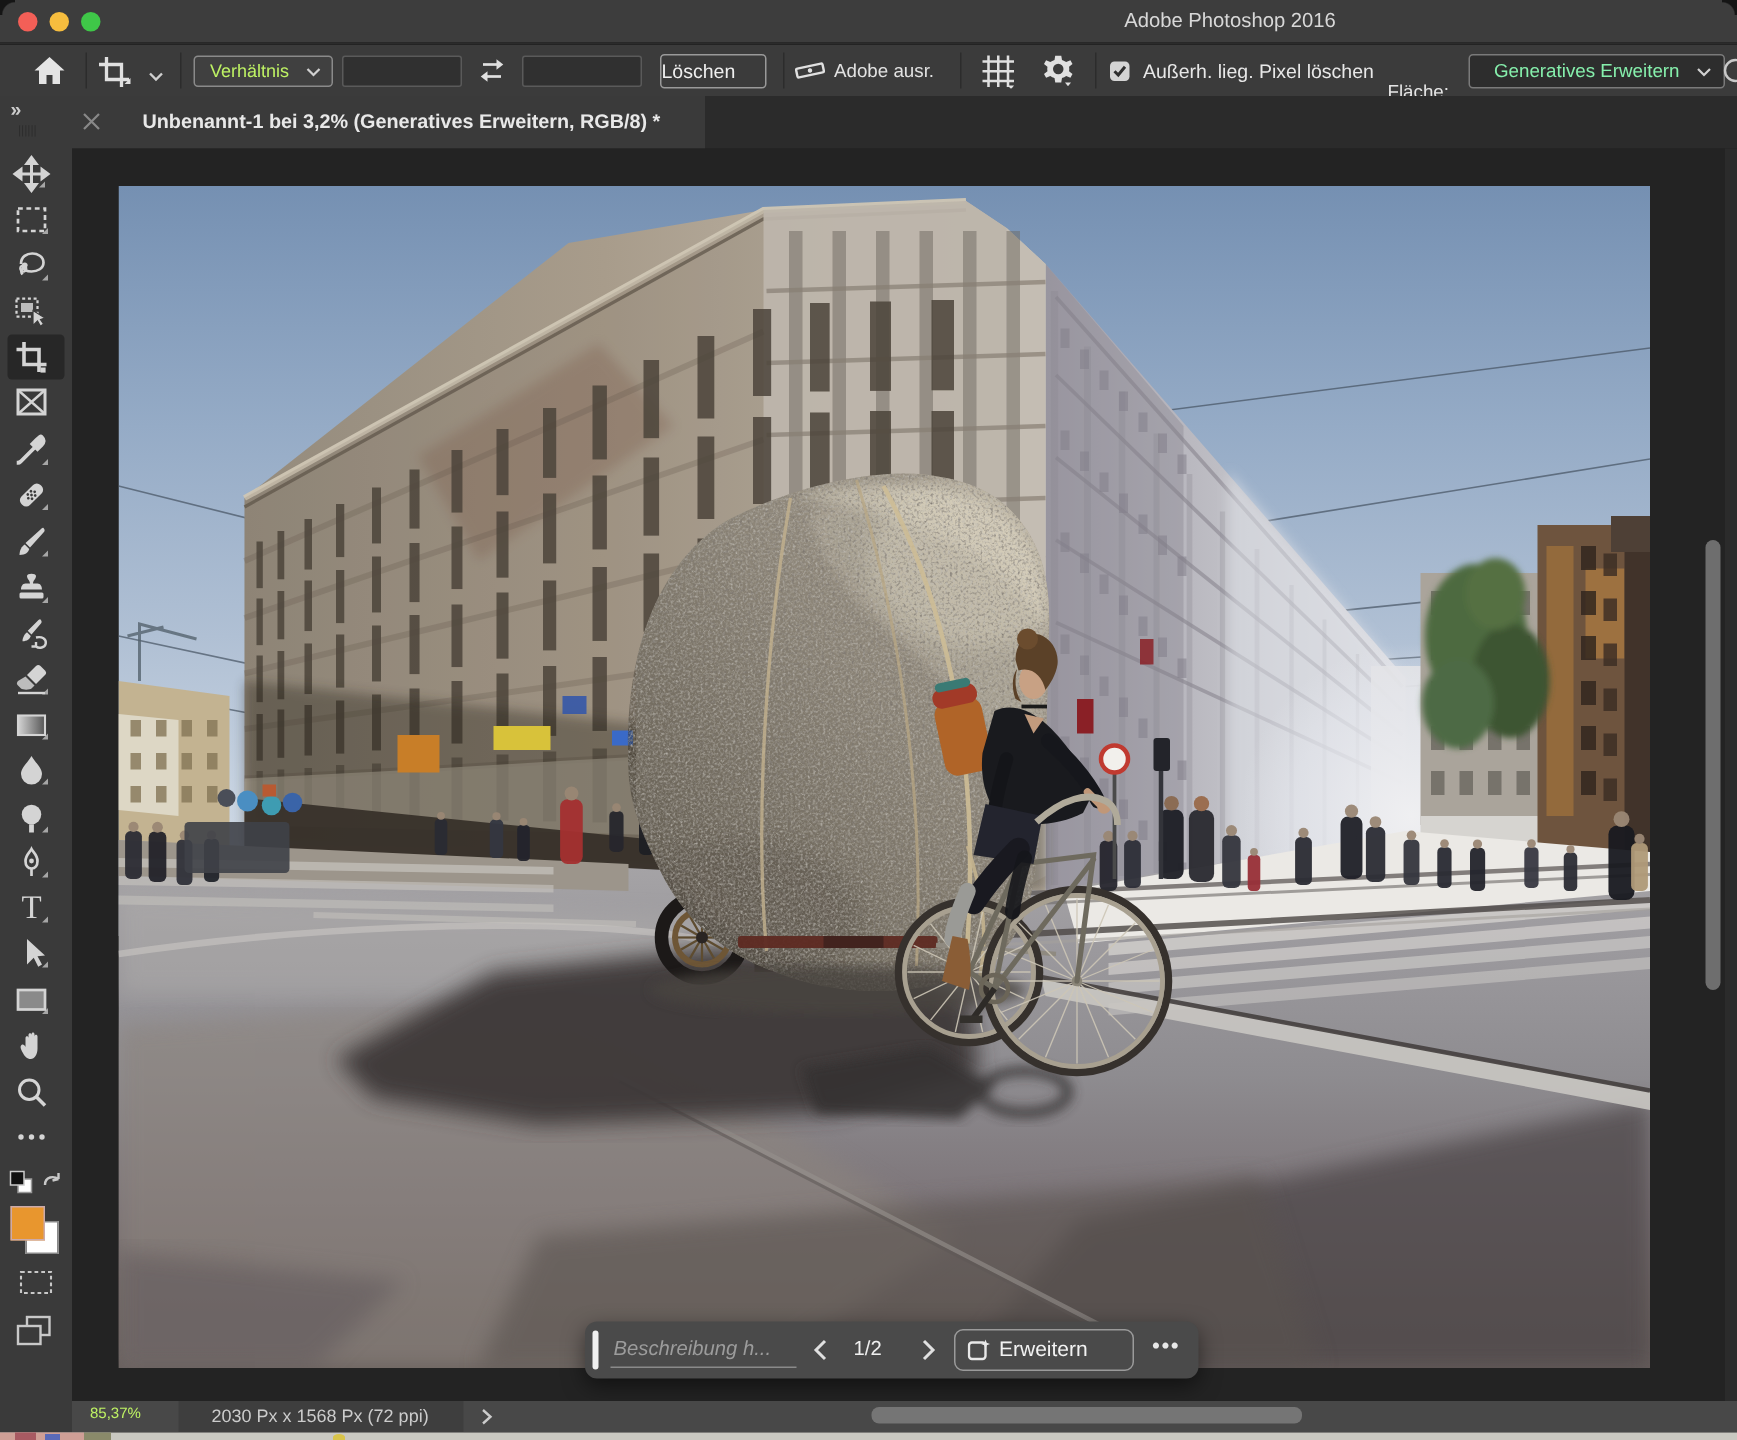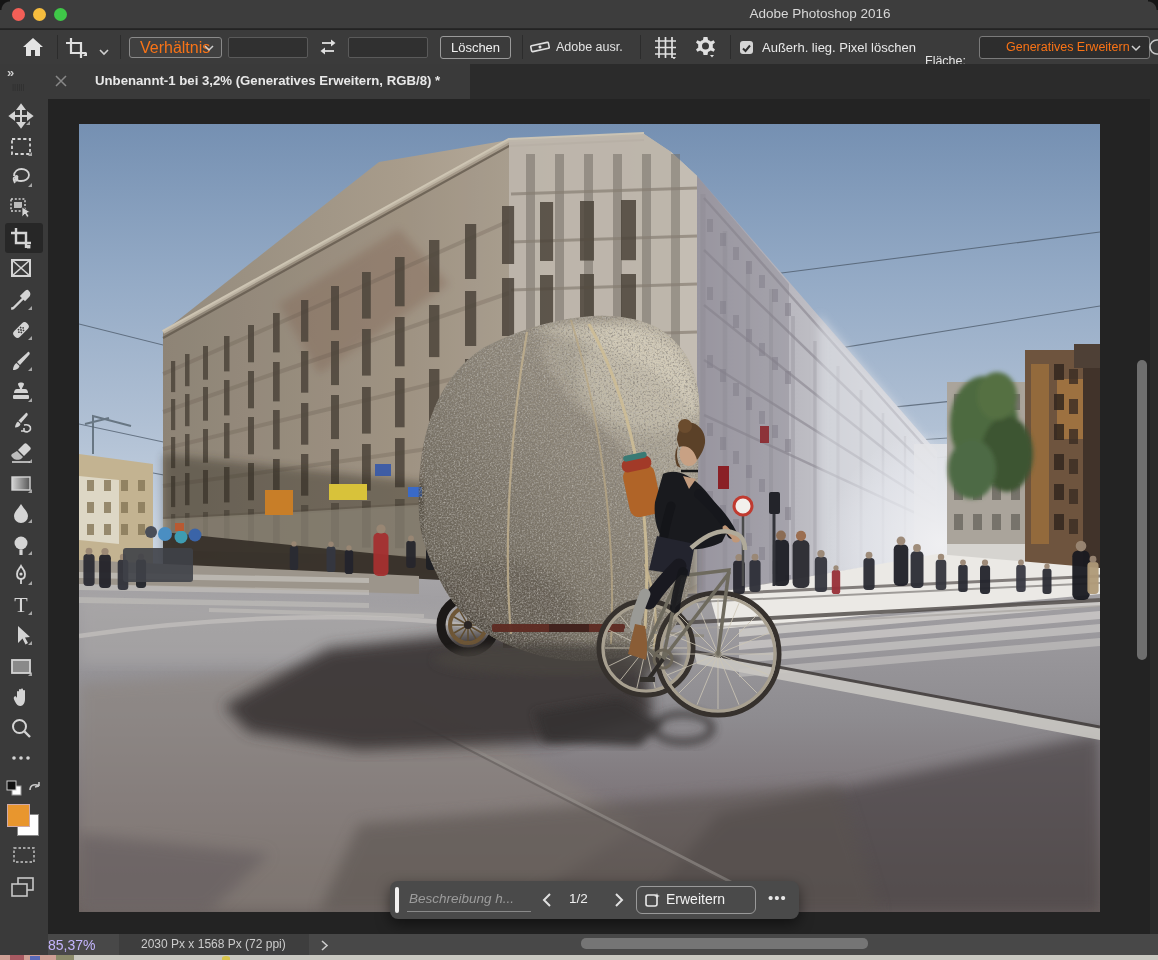--- a/index.html
+++ b/index.html
@@ -16,34 +16,34 @@
       <g stroke="#e0e0e0" stroke-width="2.2" fill="none">
         <path d="M7 2 L7 17 L22 17"></path>
         <path d="M2 7 L17 7 L17 22"></path>
       </g>
       <path d="M19 20 L23 20 L23 16 Z" fill="#e0e0e0"></path>
     </svg></div>
 <div style="position:absolute;left:98px;top:42px;width:12px;height:8px"><svg width="12" height="8">
       <path d="M2 2 L6 6 L10 2" stroke="#cfcfcf" stroke-width="1.6" fill="none"></path>
     </svg></div>
 <div style="position:absolute;left:120px;top:35px;width:1px;height:24px;background:#2c2c2c"></div>
-<div style="position:absolute;left:129px;top:37px;width:93px;height:21px;background:#404040;border:1px solid #8a8a8a;border-radius:3px;color:#f97316;font-size:16px;line-height:19px;padding-left:10px">Verhältnis<svg width="10" height="7" style="position:absolute;right:7px;top:7px">
+<div style="position:absolute;left:129px;top:37px;width:93px;height:21px;background:#404040;border:1px solid #8a8a8a;border-radius:3px;color:#bef264;font-size:12px;line-height:19px;padding-left:10px">Verhältnis<svg width="10" height="7" style="position:absolute;right:7px;top:7px">
       <path d="M1 1 L5 5 L9 1" stroke="#d0d0d0" stroke-width="1.5" fill="none"></path>
     </svg></div>
 <div style="position:absolute;left:228px;top:37px;width:80px;height:21px;background:#303030;border:1px solid #5a5a5a;border-radius:2px"></div>
 <div style="position:absolute;left:318px;top:38px;width:20px;height:18px"><svg width="20" height="18" viewBox="0 0 20 18">
       <g stroke="#e0e0e0" stroke-width="1.8" fill="#e0e0e0">
         <path d="M4 5 L14 5" fill="none"></path>
         <path d="M13 1.5 L17.5 5 L13 8.5 Z" stroke="none"></path>
         <path d="M16 13 L6 13" fill="none"></path>
         <path d="M7 9.5 L2.5 13 L7 16.5 Z" stroke="none"></path>
       </g>
     </svg></div>
 <div style="position:absolute;left:348px;top:37px;width:80px;height:21px;background:#303030;border:1px solid #5a5a5a;border-radius:2px"></div>
-<div style="position:absolute;left:440px;top:36px;width:71px;height:23px;border:1px solid #9a9a9a;border-radius:3px;color:#f0f0f0;font-size:13px;line-height:21px;text-align:center">Löschen</div>
+<div style="position:absolute;left:440px;top:36px;width:71px;height:23px;border:1px solid #9a9a9a;border-radius:3px;color:#f0f0f0;font-size:13px;line-height:21px;">Löschen</div>
 <div style="position:absolute;left:522px;top:35px;width:1px;height:24px;background:#2c2c2c"></div>
 <div style="position:absolute;left:530px;top:40px;width:20px;height:14px"><svg width="20" height="14">
       <g transform="rotate(-12 10 7)">
         <rect x="1" y="4" width="18" height="6" rx="1" fill="none" stroke="#e0e0e0" stroke-width="1.6"></rect>
         <circle cx="10" cy="7" r="1.5" fill="#e0e0e0"></circle>
       </g>
     </svg></div>
 <div style="position:absolute;left:556px;top:40px;width:80px;height:16px;color:#e2e2e2;font-size:12.5px">Adobe ausr.</div>
 <div style="position:absolute;left:640px;top:35px;width:1px;height:24px;background:#2c2c2c"></div>
 <div style="position:absolute;left:654px;top:36px;width:23px;height:23px"><svg width="23" height="23" viewBox="0 0 23 23">
@@ -55,21 +55,21 @@
 <div style="position:absolute;left:695px;top:37px;width:21px;height:21px"><svg width="21" height="21" viewBox="0 0 21 21">
       <path fill="#e0e0e0" d="M10.5 0 L12.5 0 L13 3 C14 3.3 15 3.8 15.8 4.4 L18.6 3.2 L20 5.6 L17.7 7.5 C17.9 8.4 17.9 9.6 17.7 10.5 L20 12.4 L18.6 14.8 L15.8 13.6 C15 14.2 14 14.7 13 15 L12.5 18 L8.5 18 L8 15 C7 14.7 6 14.2 5.2 13.6 L2.4 14.8 L1 12.4 L3.3 10.5 C3.1 9.6 3.1 8.4 3.3 7.5 L1 5.6 L2.4 3.2 L5.2 4.4 C6 3.8 7 3.3 8 3 L8.5 0 Z M10.5 5.5 A3.5 3.5 0 1 0 10.5 12.5 A3.5 3.5 0 1 0 10.5 5.5 Z"></path>
       <path d="M15 18 L19 18 L17 20.5 Z" fill="#e0e0e0"></path>
     </svg></div>
 <div style="position:absolute;left:730px;top:35px;width:1px;height:24px;background:#2c2c2c"></div>
 <div style="position:absolute;left:740px;top:41px;width:13px;height:13px;background:#d4d4d4;border-radius:3px"><svg width="13" height="13">
       <path d="M3 6.5 L5.5 9 L10 3.5" stroke="#2e2e2e" stroke-width="2" fill="none"></path>
     </svg></div>
 <div style="position:absolute;left:762px;top:40px;width:160px;height:16px;color:#e8e8e8;font-size:13px">Außerh. lieg. Pixel löschen</div>
 <div style="position:absolute;left:925px;top:54px;width:50px;height:16px;color:#e5e5e5;font-size:12.5px">Fläche:</div>
-<div style="position:absolute;left:979px;top:36px;width:171px;height:23px;background:#2d2d2d;border:1px solid #7a7a7a;border-radius:3px;color:#f97316;font-size:12.5px;line-height:21px;padding-left:26px">Generatives Erweitern<svg width="10" height="7" style="position:absolute;right:8px;top:8px">
+<div style="position:absolute;left:979px;top:36px;width:171px;height:23px;background:#2d2d2d;border:1px solid #7a7a7a;border-radius:3px;color:#86efac;font-size:12.5px;line-height:21px;padding-left:16px">Generatives Erweitern<svg width="10" height="7" style="position:absolute;right:8px;top:8px">
       <path d="M1 1 L5 5 L9 1" stroke="#d0d0d0" stroke-width="1.5" fill="none"></path>
     </svg></div>
 <div style="position:absolute;left:1148px;top:38px;width:10px;height:18px"><svg width="10" height="18">
       <circle cx="9" cy="9" r="7" stroke="#c8c8c8" stroke-width="1.6" fill="none"></circle>
     </svg></div>
 <div style="position:absolute;left:48px;top:64px;width:1110px;height:35px;background:#2b2b2b"></div>
 <div style="position:absolute;left:48px;top:64px;width:422px;height:35px;background:#3a3a3a"></div>
 <div style="position:absolute;left:54px;top:74px;width:14px;height:14px"><svg width="14" height="14">
       <path d="M2 2 L12 12 M12 2 L2 12" stroke="#888" stroke-width="1.5"></path>
     </svg></div>
@@ -782,21 +782,21 @@
 <div style="position:absolute;left:636px;top:886px;width:120px;height:28px;border:1px solid #9a9a9a;border-radius:6px"></div>
 <div style="position:absolute;left:645px;top:892px;width:16px;height:16px"><svg width="16" height="16">
       <rect x="1" y="3" width="11" height="11" rx="2" fill="none" stroke="#e8e8e8" stroke-width="1.6"></rect>
       <path d="M12 1 L12.8 3.2 L15 4 L12.8 4.8 L12 7 L11.2 4.8 L9 4 L11.2 3.2 Z" fill="#e8e8e8"></path>
     </svg></div>
 <div style="position:absolute;left:666px;top:891px;width:80px;height:18px;color:#f2f2f2;font-size:14px">Erweitern</div>
 <div style="position:absolute;left:768px;top:896px;width:26px;height:8px;color:#e8e8e8;font-size:15px;letter-spacing:1px;line-height:4px">•••</div>
 <div style="position:absolute;left:1150px;top:99px;width:8px;height:835px;background:#2b2b2b"></div>
 <div style="position:absolute;left:1137px;top:360px;width:10px;height:300px;background:#6e6e6e;border-radius:5px"></div>
 <div style="position:absolute;left:48px;top:934px;width:1110px;height:21px;background:#484848"></div>
-<div style="position:absolute;left:48px;top:937px;width:60px;height:15px;color:#c4b5fd;font-size:14px">85,37%</div>
+<div style="position:absolute;left:60px;top:937px;width:60px;height:15px;color:#bef264;font-size:10px">85,37%</div>
 <div style="position:absolute;left:119px;top:934px;width:190px;height:21px;background:#3e3e3e"></div>
 <div style="position:absolute;left:141px;top:937px;width:160px;height:15px;color:#cccccc;font-size:12px">2030 Px x 1568 Px (72 ppi)</div>
 <div style="position:absolute;left:320px;top:938px;width:10px;height:13px"><svg width="10" height="13">
       <path d="M2 2 L7 6.5 L2 11" stroke="#ccc" stroke-width="1.6" fill="none"></path>
     </svg></div>
 <div style="position:absolute;left:581px;top:938px;width:287px;height:11px;background:#757575;border-radius:5px"></div>
 <div style="position:absolute;left:0;top:934px;width:48px;height:21px;background:#3a3a3a"></div>
 <div style="position:absolute;left:0;top:955px;width:1158px;height:5px;background:#c9c8c1"></div>
 <div style="position:absolute;left:0;top:955px;width:56px;height:5px;background:#cf9f96"></div>
 <div style="position:absolute;left:10px;top:955px;width:14px;height:5px;background:#a85a62"></div>

